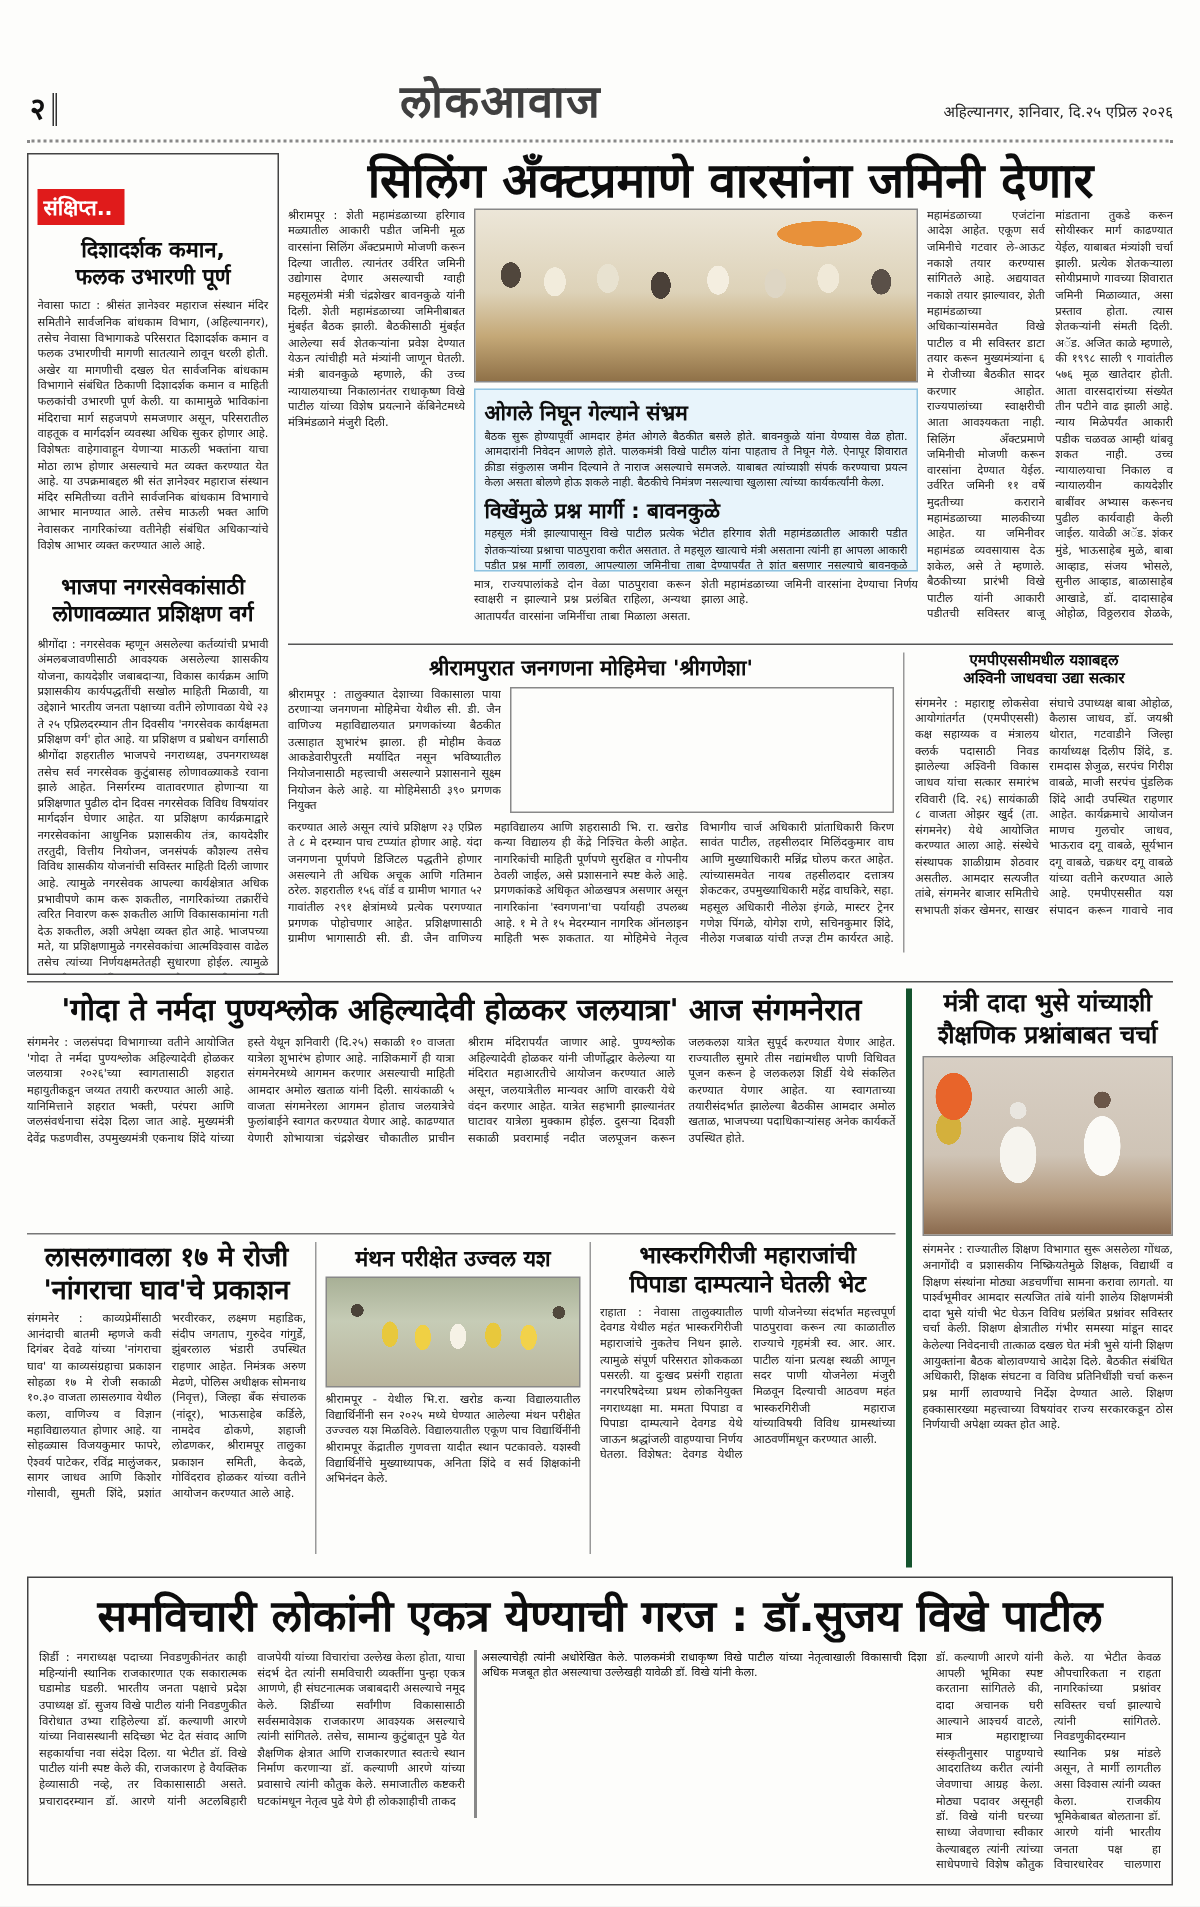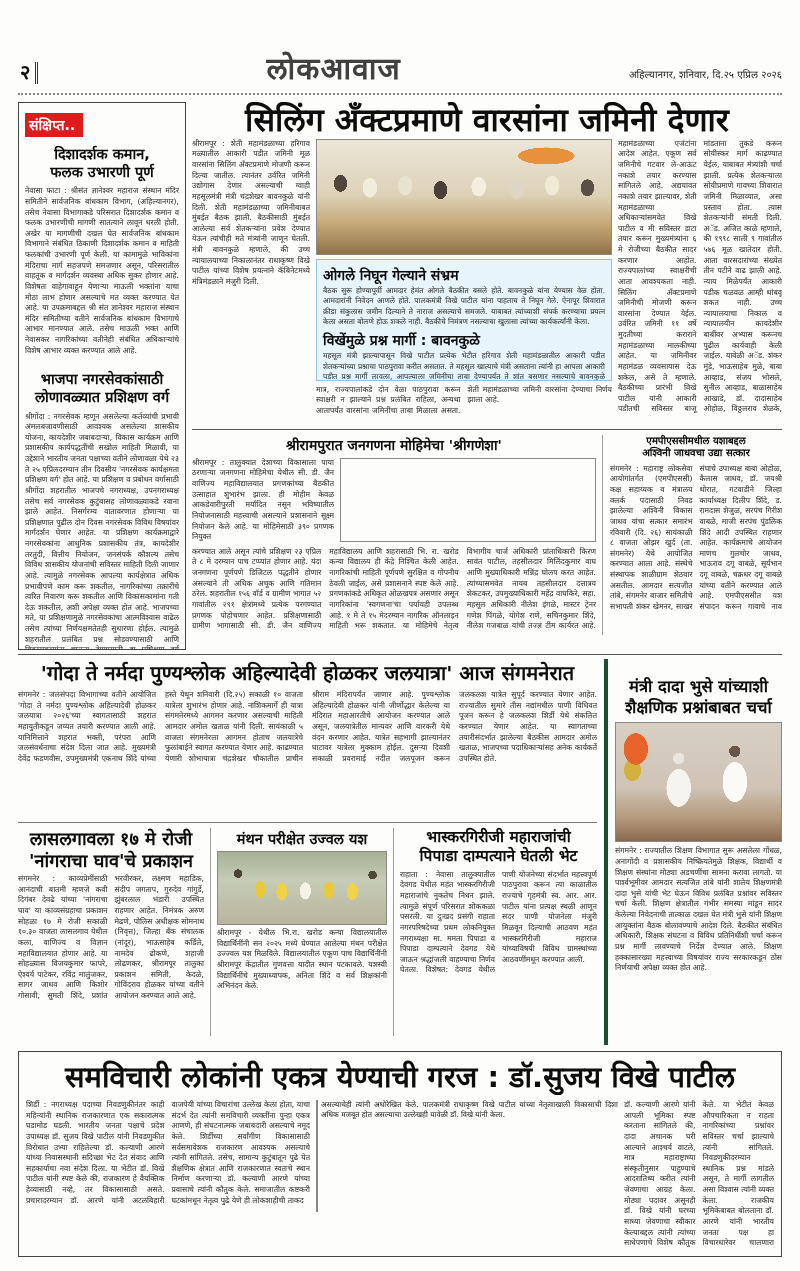--- a/index.html
+++ b/index.html
@@ -16,21 +16,21 @@
   .dotted-rule{border:none;border-top:2px dotted #888;margin:9px 0 7px 0;}
   
   .body-txt{font-size:7.6px;line-height:1.4;text-align:justify;color:#1c1c1c;overflow:hidden;}
   .col-2{column-count:2;column-gap:7px;}
   .col-3{column-count:3;column-gap:8px;}
   .col-4{column-count:4;column-gap:9px;}
   .ml{white-space:pre-line;}
   h1,h2,h3,h4{margin:0;font-weight:bold;color:#0d0d0d;}
   
   .top-section{display:flex;gap:6px;}
-  .briefs{width:168px;box-sizing:border-box;border:1.5px solid #444;padding:10px 6px;height:548px;overflow:hidden;flex:none;}
+  .briefs{width:168px;box-sizing:border-box;border:1.5px solid #444;padding:23px 6px;height:548px;overflow:hidden;flex:none;}
   .briefs-label{display:inline-block;background:#e01b1b;color:#fff;font-weight:bold;font-size:14px;padding:2px 8px 3px 4px;margin-bottom:4px;}
   .briefs h3{font-size:14.5px;text-align:center;line-height:1.25;margin:4px 0 5px 0;}
   .briefs .body-txt{margin-bottom:6px;}
   .main-col{flex:1;min-width:0;}
   .lead-headline{font-size:32px;line-height:1.15;text-align:center;white-space:nowrap;overflow:hidden;}
   .lead-subhead{font-size:14.5px;text-align:center;margin:5px 0 6px 0;white-space:nowrap;overflow:hidden;}
   .lead-body{display:flex;gap:6px;height:284px;}
   .lead-col1{width:118px;flex:none;}
   .lead-mid{width:296px;flex:none;display:flex;flex-direction:column;gap:4px;}
   .lead-right{flex:1;min-width:0;}
@@ -88,21 +88,21 @@
       radial-gradient(ellipse 9px 14px at 38% 55%,#f0d044 60%,transparent 61%),
       radial-gradient(ellipse 9px 14px at 52% 54%,#f6f2e6 60%,transparent 61%),
       radial-gradient(ellipse 9px 14px at 66% 53%,#e8c83c 60%,transparent 61%),
       radial-gradient(ellipse 9px 14px at 80% 55%,#f2d24a 60%,transparent 61%),
       radial-gradient(circle 6px at 92% 32%,#50483c 70%,transparent 71%),
       linear-gradient(180deg,#a8b096 0%,#c6ccb6 40%,#b9b49c 100%);}
   .manthan .body-txt{height:104px;}
   .bhaskargiri{flex:1;min-width:0;}
   .bhaskargiri h3{font-size:15.5px;text-align:center;line-height:1.25;margin-bottom:3px;}
   .bhaskargiri .body-txt{height:164px;}
-  .mid-right{flex:1;min-width:0;padding-left:7px;box-sizing:border-box;margin-top:18px;}
+  .mid-right{flex:1;min-width:0;padding-left:7px;box-sizing:border-box;}
   .bhuse h3{font-size:16.5px;text-align:center;line-height:1.25;margin-bottom:4px;}
   .bhuse-photo{height:120px;margin-bottom:4px;
     background:
       radial-gradient(ellipse 20px 26px at 12% 22%,#e8642a 60%,transparent 61%),
       radial-gradient(ellipse 14px 18px at 10% 40%,#d4b03c 60%,transparent 61%),
       radial-gradient(ellipse 22px 34px at 38% 55%,#f6f4ee 55%,transparent 56%),
       radial-gradient(circle 8px at 38% 30%,#e9e6e0 70%,transparent 71%),
       radial-gradient(ellipse 22px 36px at 72% 50%,#fbfaf6 55%,transparent 56%),
       radial-gradient(circle 8px at 72% 24%,#6a5648 70%,transparent 71%),
       linear-gradient(180deg,#d8cfc4 0%,#cfc4b6 55%,#b49a7e 80%,#8a6a4e 100%);}

